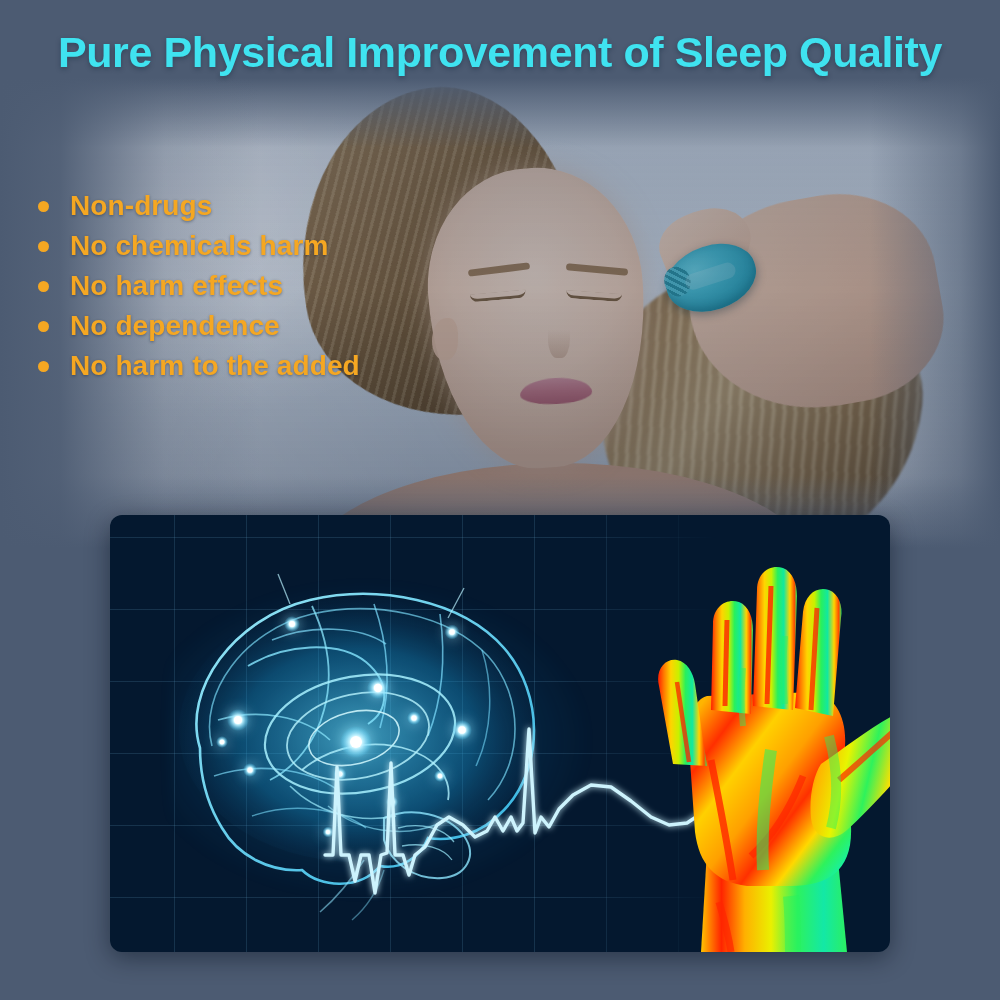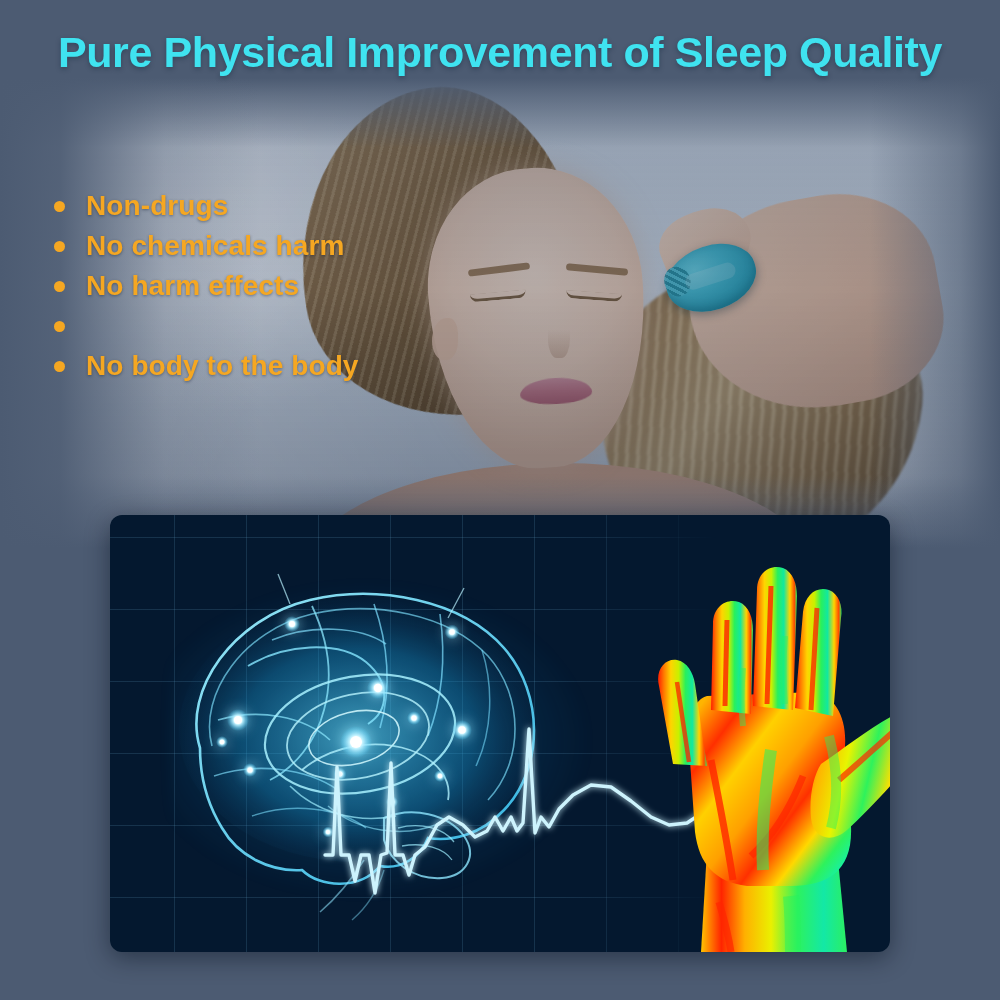--- a/index.html
+++ b/index.html
@@ -153,21 +153,21 @@
     font-size:43px; font-weight:bold;
     letter-spacing:-0.4px;
     color:#3fe3f0;
     font-family:"Liberation Sans", sans-serif;
     text-shadow:0 2px 5px rgba(10,30,50,.35);
     z-index:6;
   }
 
   
   .bullets{
-    position:absolute; left:54px; top:186px; z-index:6;
+    position:absolute; left:38px; top:186px; z-index:6;
     list-style:none; margin:0; padding:0;
   }
   .bullet-item{
     display:flex; align-items:center;
     height:40px;
     color:#f5a722;
     font-size:28px; font-weight:bold;
     letter-spacing:.1px;
     text-shadow:0 1px 3px rgba(20,34,54,.45);
   }
@@ -260,24 +260,25 @@
     <li class="bullet-item">
       <span class="dot"></span>
       <span>No chemicals harm</span>
     </li>
     <li class="bullet-item">
       <span class="dot"></span>
       <span>No harm effects</span>
     </li>
     <li class="bullet-item">
       <span class="dot"></span>
+      <span>No dependence</span>
     </li>
     <li class="bullet-item">
       <span class="dot"></span>
-      <span>No body to the body</span>
+      <span>No harm to the added</span>
     </li>
   </ul>
 
   <div class="panel">
     <div class="panel-grid"></div>
     <div class="panel-glow"></div>
 
     <div class="brain">
       <svg viewBox="0 0 430 330" preserveAspectRatio="none">
         <defs>

